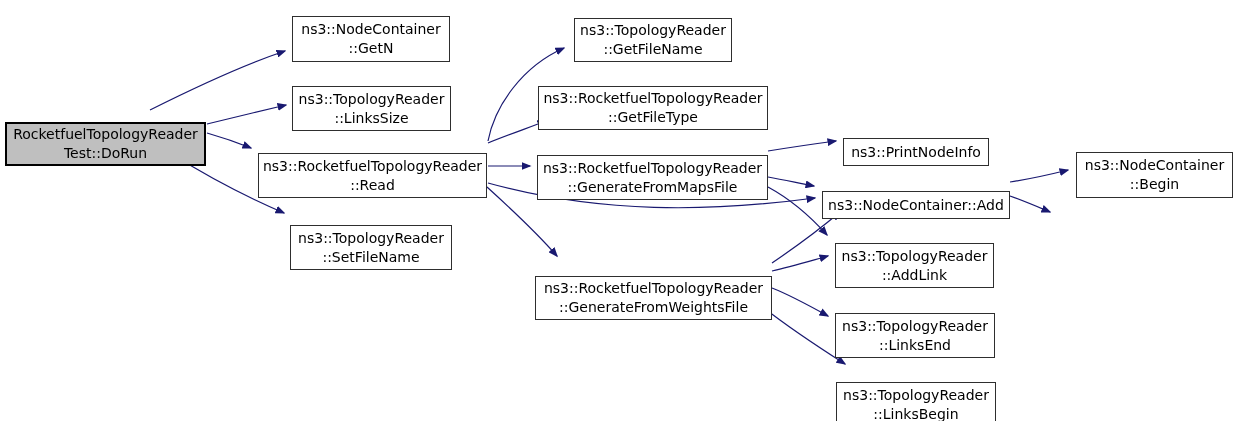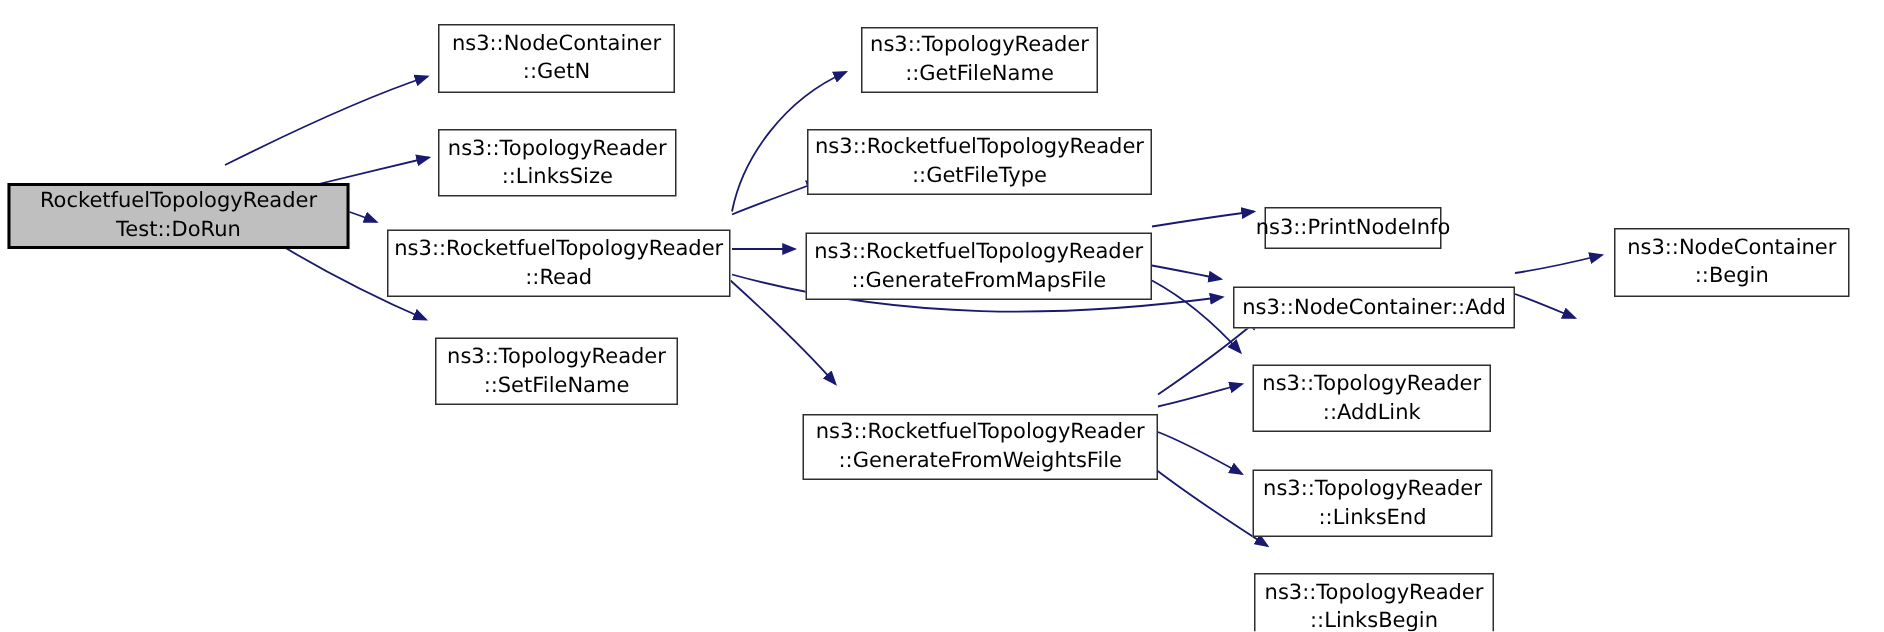--- a/index.html
+++ b/index.html
@@ -72,39 +72,39 @@
     <path class="edge" d="M768,177 C785,180 798,183 814,186" marker-end="url(#arrow)"></path>
     <path class="edge" d="M768,187 C792,200 810,216 827,235" marker-end="url(#arrow)"></path>
     <path class="edge" d="M772,263 C797,246 820,229 840,212" marker-end="url(#arrow)"></path>
     <path class="edge" d="M772,271 C790,267 810,261 828,256" marker-end="url(#arrow)"></path>
     <path class="edge" d="M772,288 C790,295 810,306 828,316" marker-end="url(#arrow)"></path>
     <path class="edge" d="M764,308 C792,330 820,348 845,364" marker-end="url(#arrow)"></path>
     <path class="edge" d="M1010,182 C1030,179 1048,175 1068,170" marker-end="url(#arrow)"></path>
     <path class="edge" d="M1010,196 C1024,201 1038,207 1050,212" marker-end="url(#arrow)"></path>
   </svg>
 
-  <div class="node root" style="left:5px;   top:110px; width:228px; height:44px;">RocketfuelTopologyReader
+  <div class="node root" style="left:5px;   top:110px; width:201px; height:44px;">RocketfuelTopologyReader
 Test::DoRun</div>
   <div class="node" style="left:292px; top:4px;   width:158px; height:46px;">ns3::NodeContainer
 ::GetN</div>
   <div class="node" style="left:292px; top:74px;  width:159px; height:45px;">ns3::TopologyReader
 ::LinksSize</div>
   <div class="node" style="left:258px; top:141px; width:229px; height:45px;">ns3::RocketfuelTopologyReader
 ::Read</div>
   <div class="node" style="left:290px; top:213px; width:162px; height:45px;">ns3::TopologyReader
 ::SetFileName</div>
   <div class="node" style="left:574px; top:6px;   width:158px; height:44px;">ns3::TopologyReader
 ::GetFileName</div>
   <div class="node" style="left:538px; top:74px;  width:230px; height:44px;">ns3::RocketfuelTopologyReader
 ::GetFileType</div>
   <div class="node" style="left:537px; top:143px; width:231px; height:45px;">ns3::RocketfuelTopologyReader
 ::GenerateFromMapsFile</div>
   <div class="node" style="left:535px; top:264px; width:237px; height:44px;">ns3::RocketfuelTopologyReader
 ::GenerateFromWeightsFile</div>
-  <div class="node" style="left:843px; top:126px; width:118px; height:28px;">ns3::PrintNodeInfo</div>
+  <div class="node" style="left:843px; top:126px; width:146px; height:28px;">ns3::PrintNodeInfo</div>
   <div class="node" style="left:822px; top:179px; width:188px; height:28px;">ns3::NodeContainer::Add</div>
   <div class="node" style="left:835px; top:231px; width:159px; height:45px;">ns3::TopologyReader
 ::AddLink</div>
   <div class="node" style="left:835px; top:301px; width:160px; height:45px;">ns3::TopologyReader
 ::LinksEnd</div>
   <div class="node" style="left:836px; top:370px; width:160px; height:45px;">ns3::TopologyReader
 ::LinksBegin</div>
   <div class="node" style="left:1076px;top:140px; width:157px; height:46px;">ns3::NodeContainer
 ::Begin</div>
 

